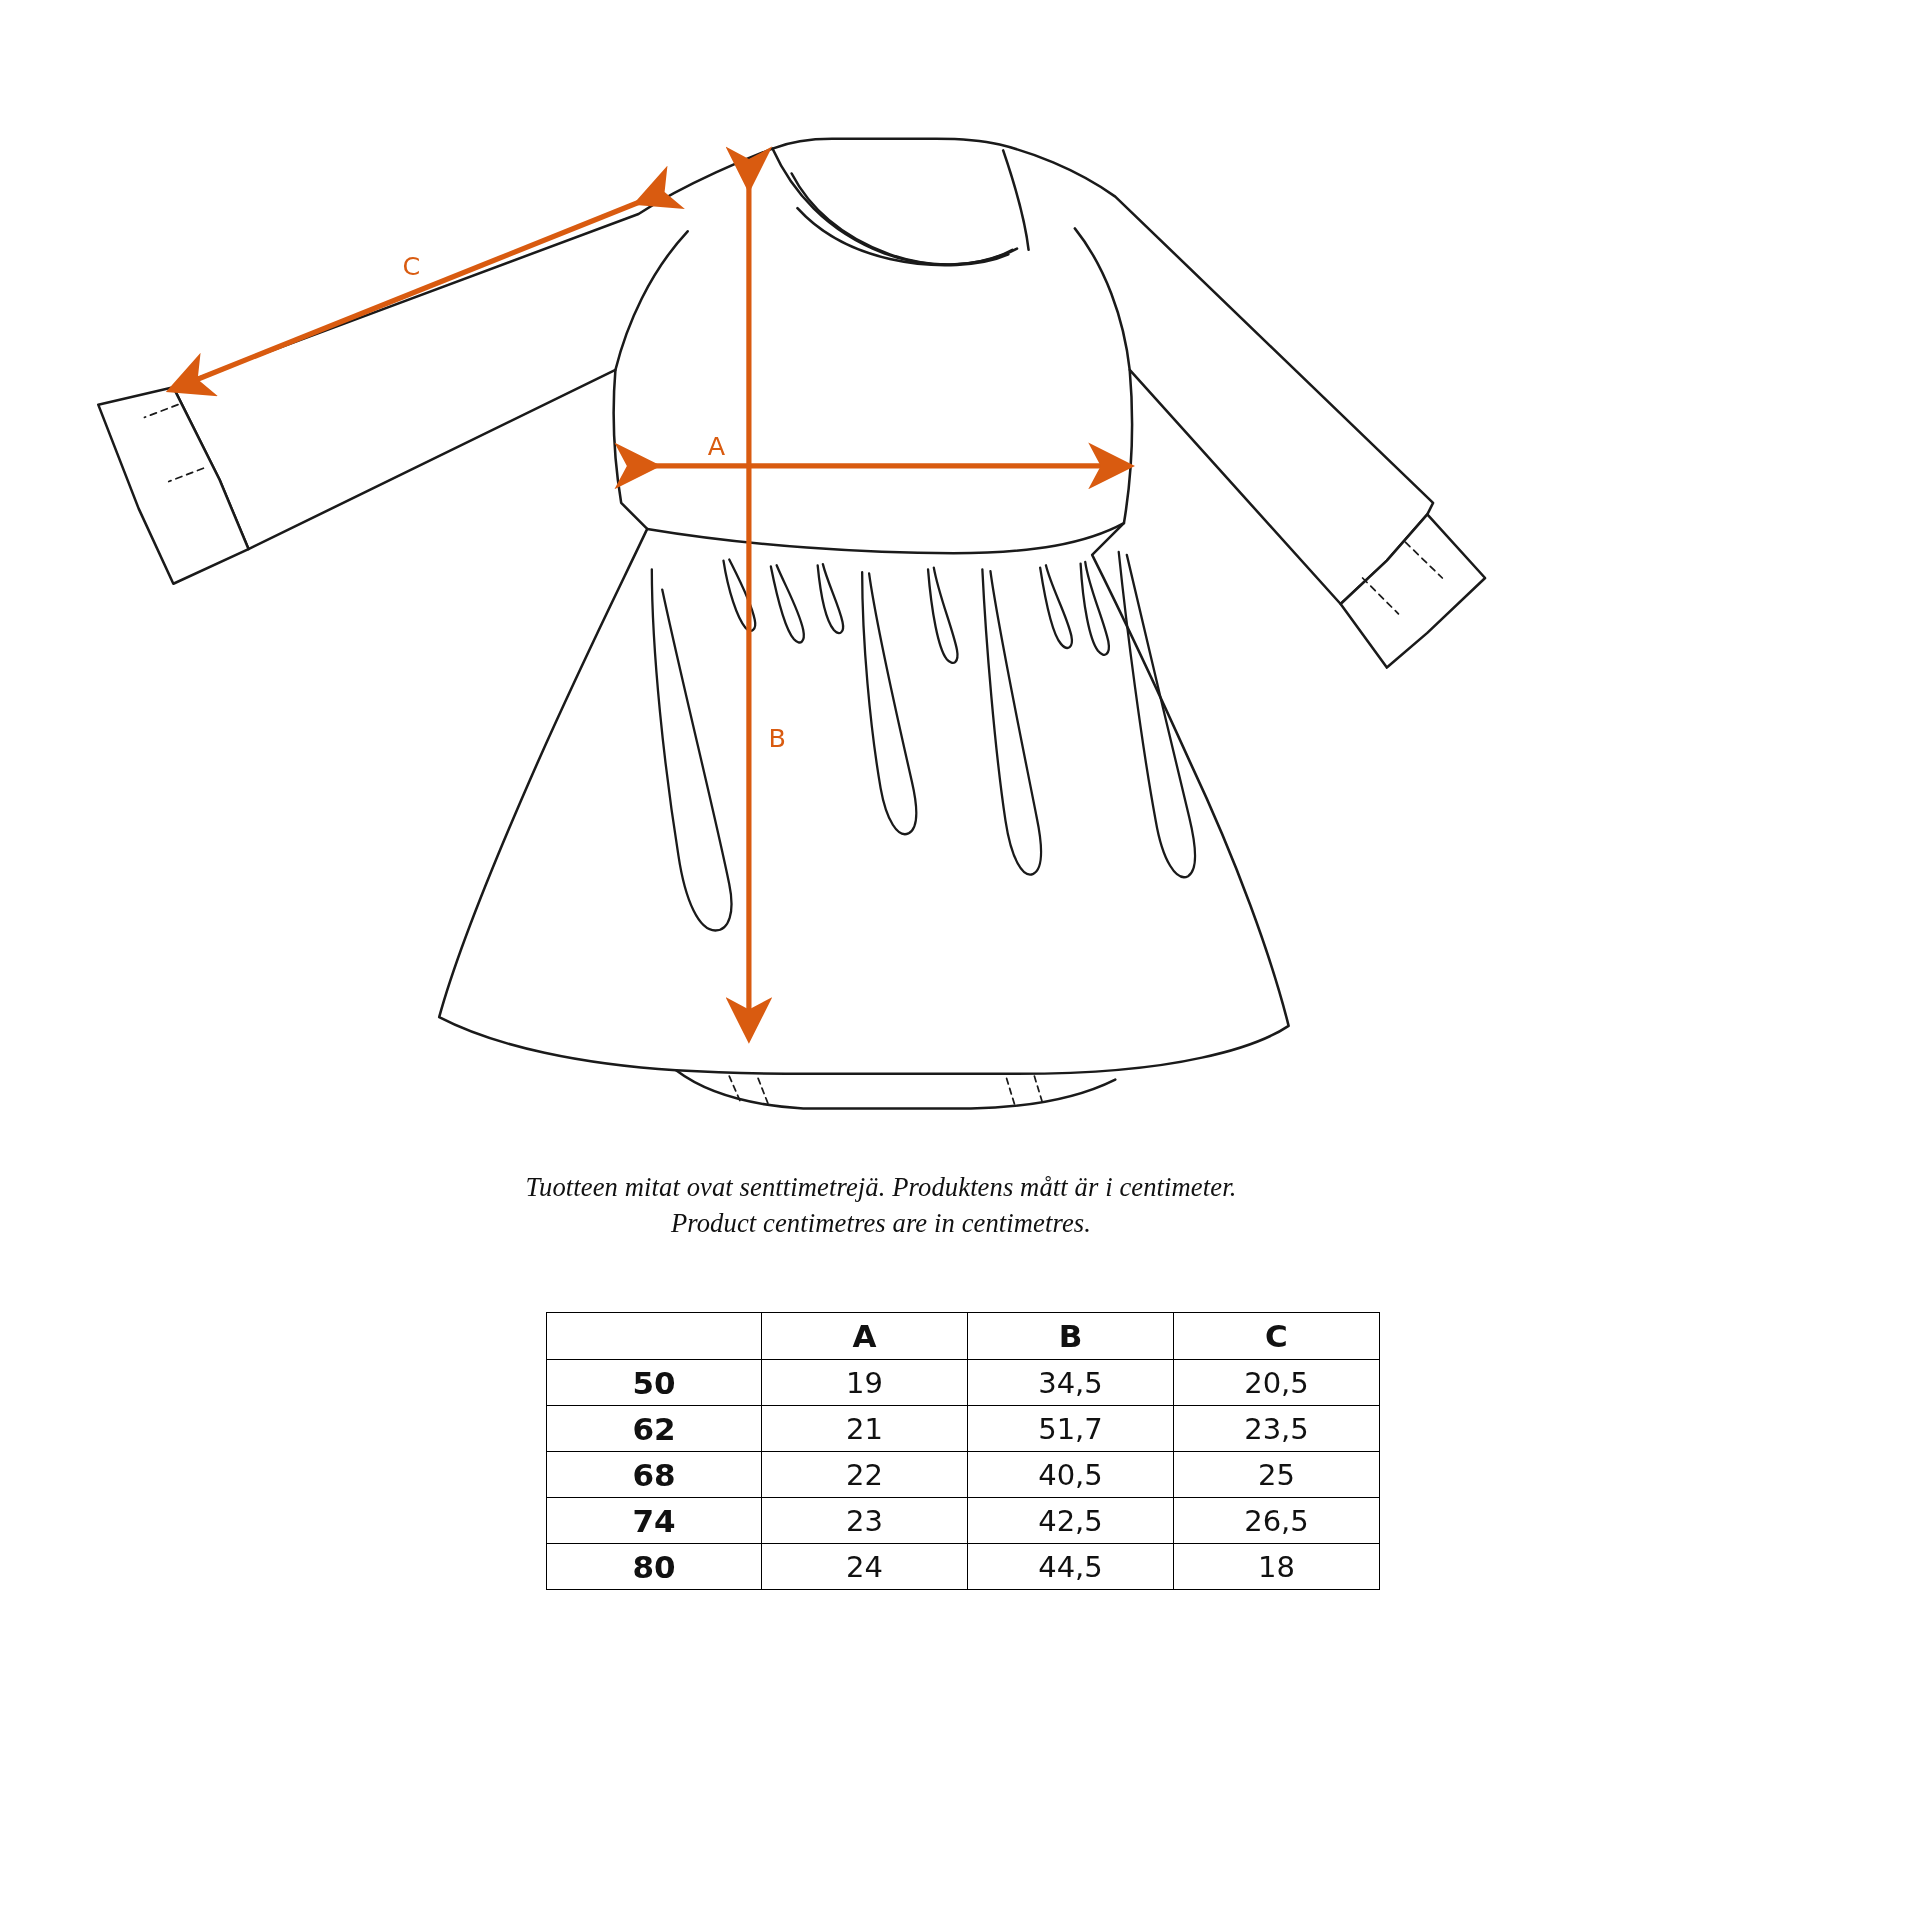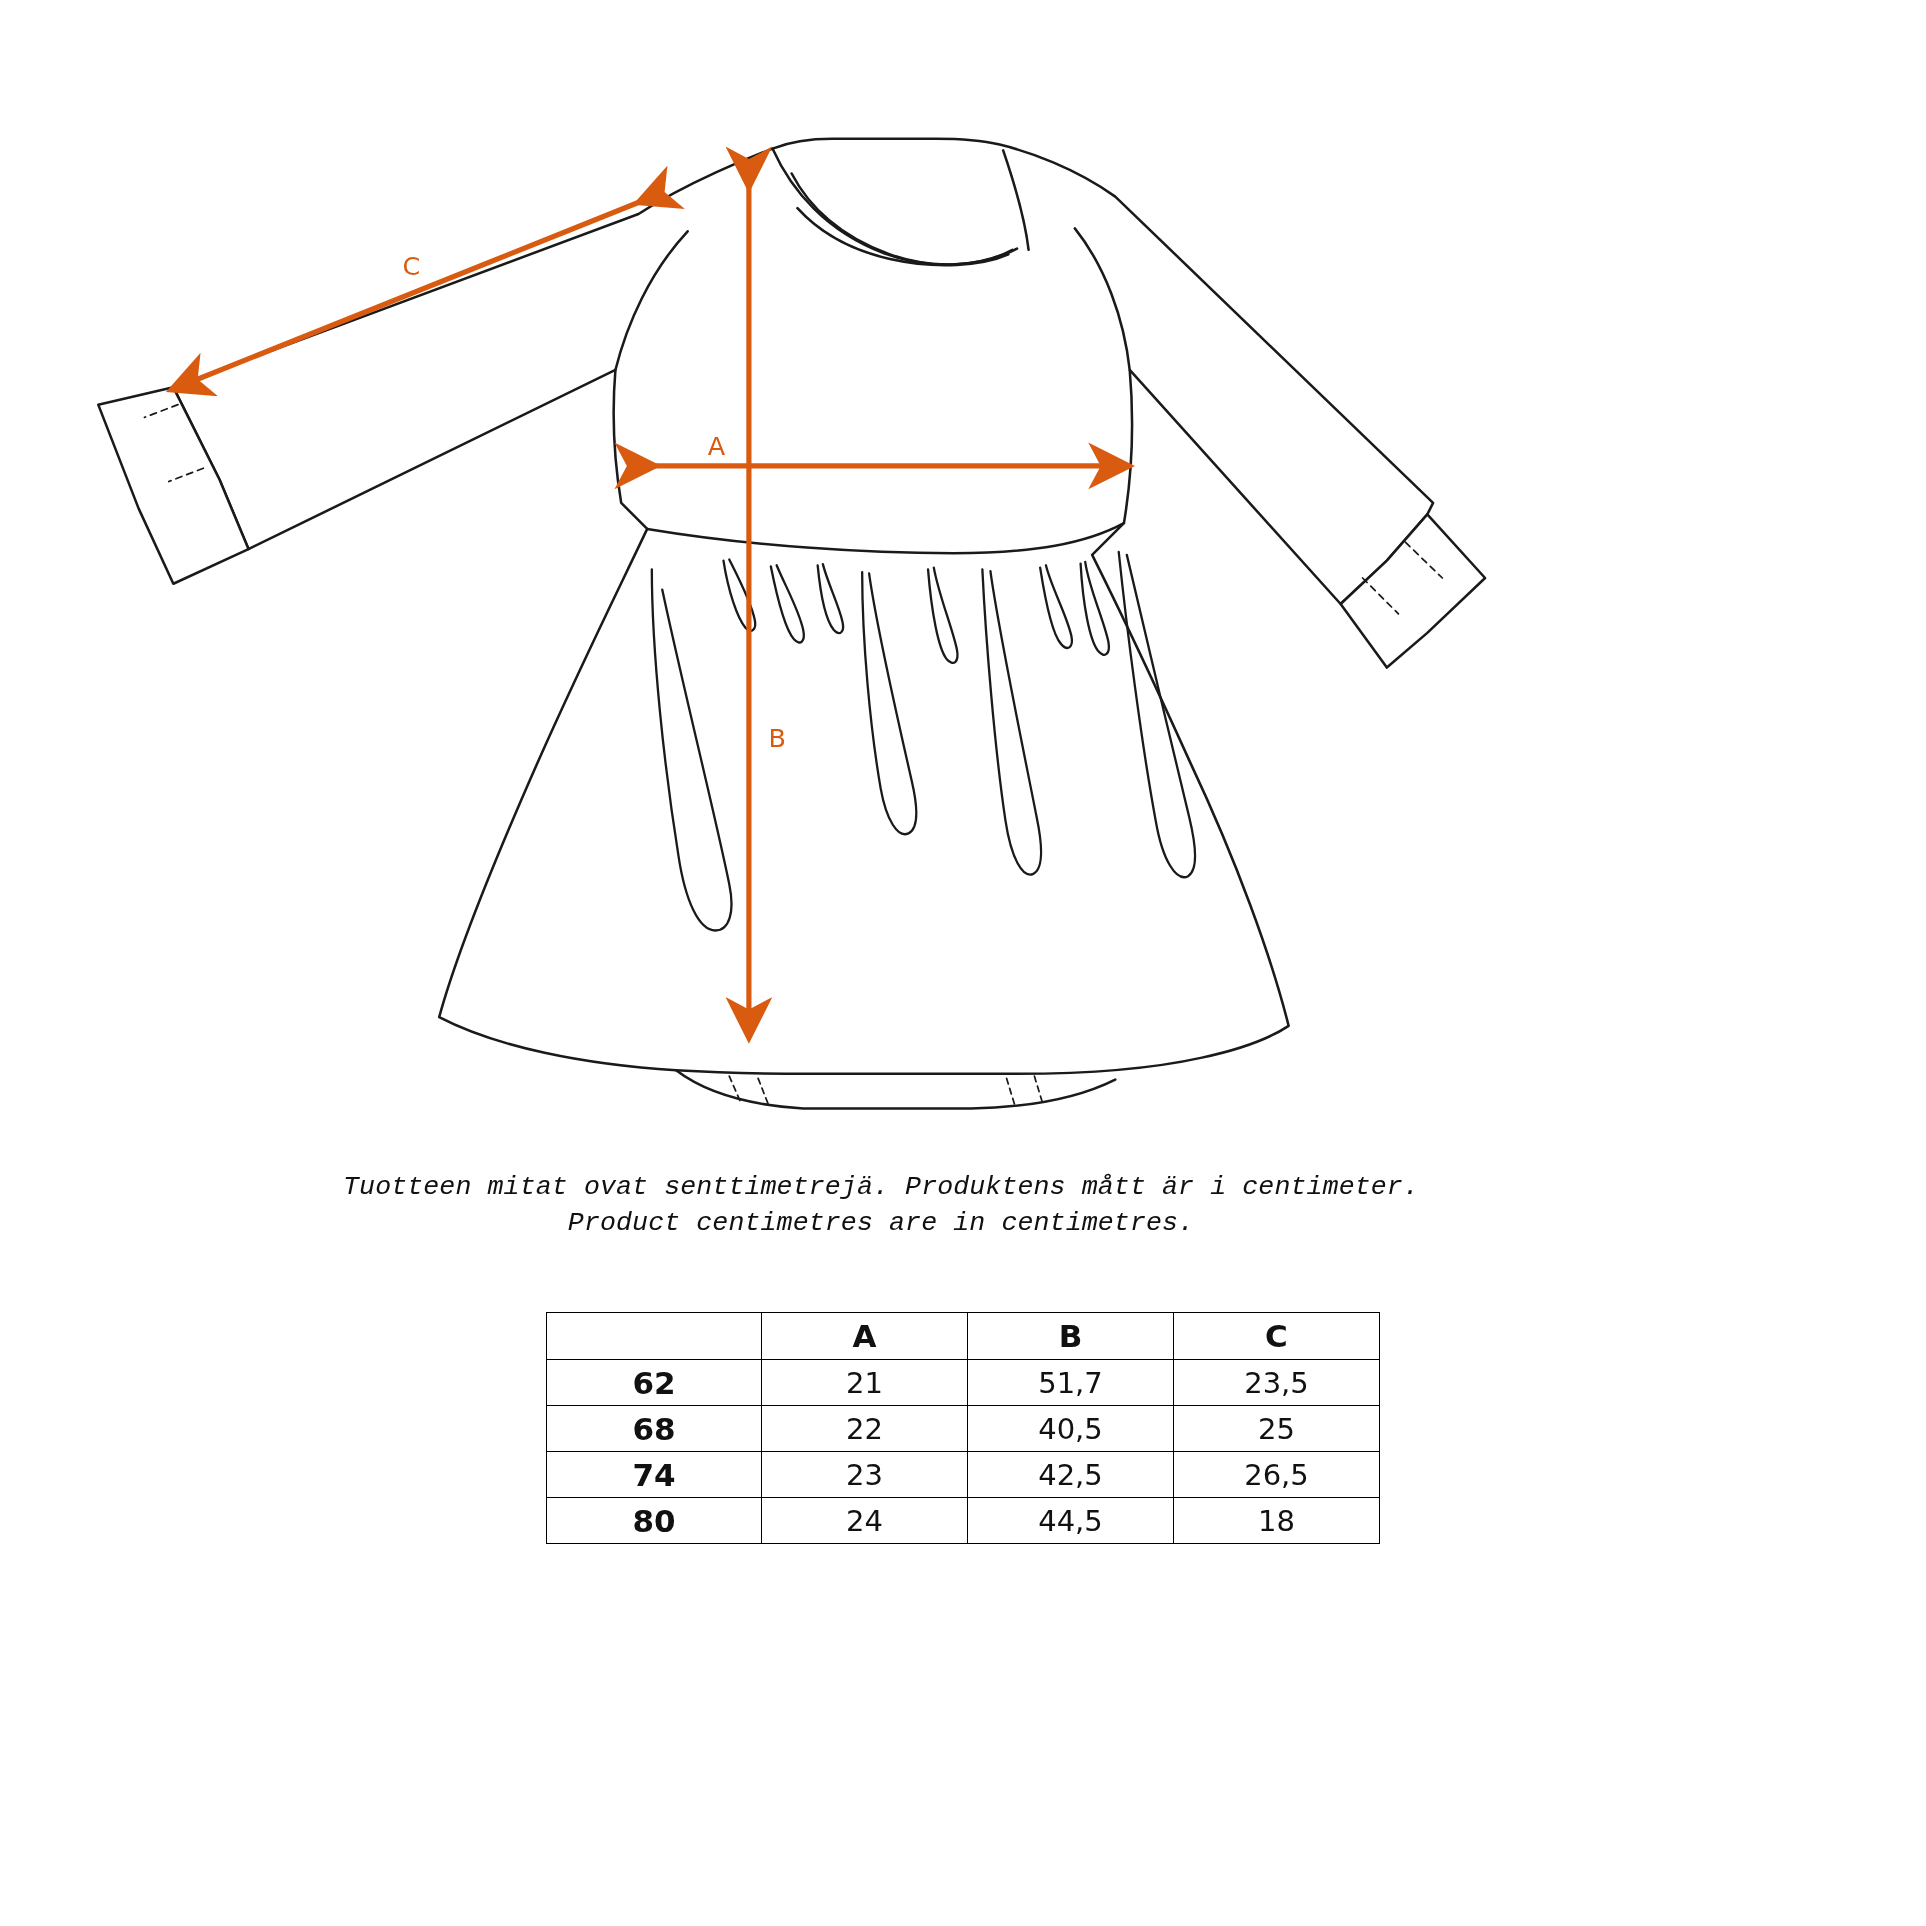--- a/index.html
+++ b/index.html
@@ -35,21 +35,21 @@
     height: 1156px;
   }
 
   
   #caption {
     position: absolute;
     left: 0;
     top: 1170px;
     width: 1762px;
     text-align: center;
-    font-family: Liberation Mono, monospace;
+    font-family: Liberation Serif, serif;
     font-style: italic;
     font-size: 26.6px;
     line-height: 1.34;
     color: #111111;
     letter-spacing: 0.1px;
   }
   #caption .cap-line {
     display: block;
   }
 
@@ -199,20 +199,26 @@
       <thead>
         <tr>
           <th class="corner"></th>
           <th>A</th>
           <th>B</th>
           <th>C</th>
         </tr>
       </thead>
       <tbody>
         <tr>
+          <th class="size-cell">50</th>
+          <td>19</td>
+          <td>34,5</td>
+          <td>20,5</td>
+        </tr>
+        <tr>
           <th class="size-cell">62</th>
           <td>21</td>
           <td>51,7</td>
           <td>23,5</td>
         </tr>
         <tr>
           <th class="size-cell">68</th>
           <td>22</td>
           <td>40,5</td>
           <td>25</td>

